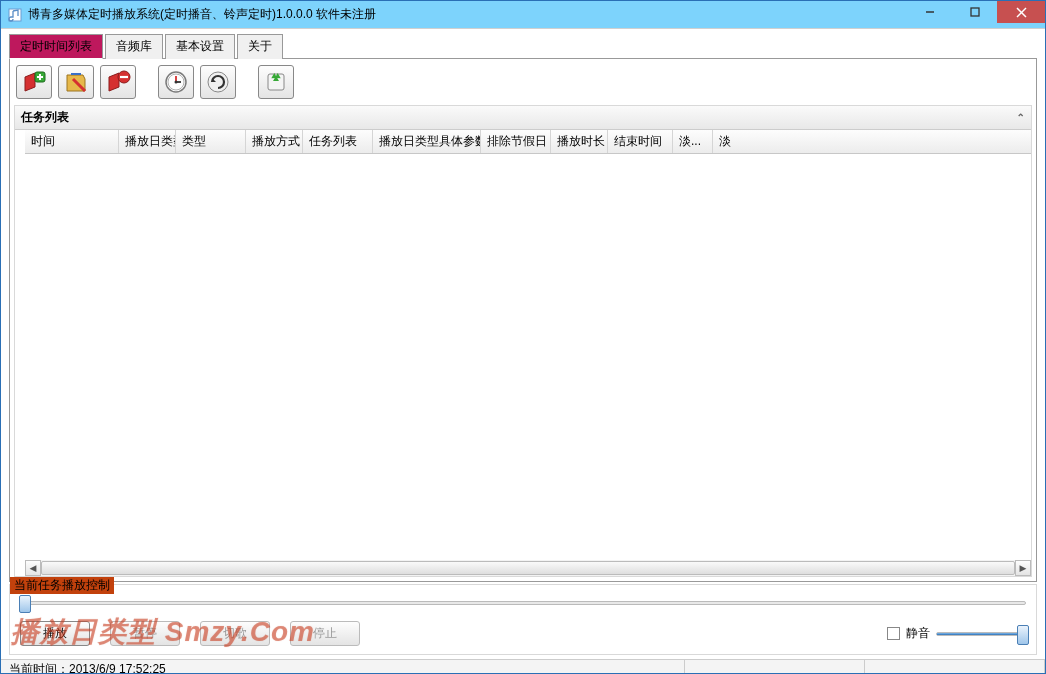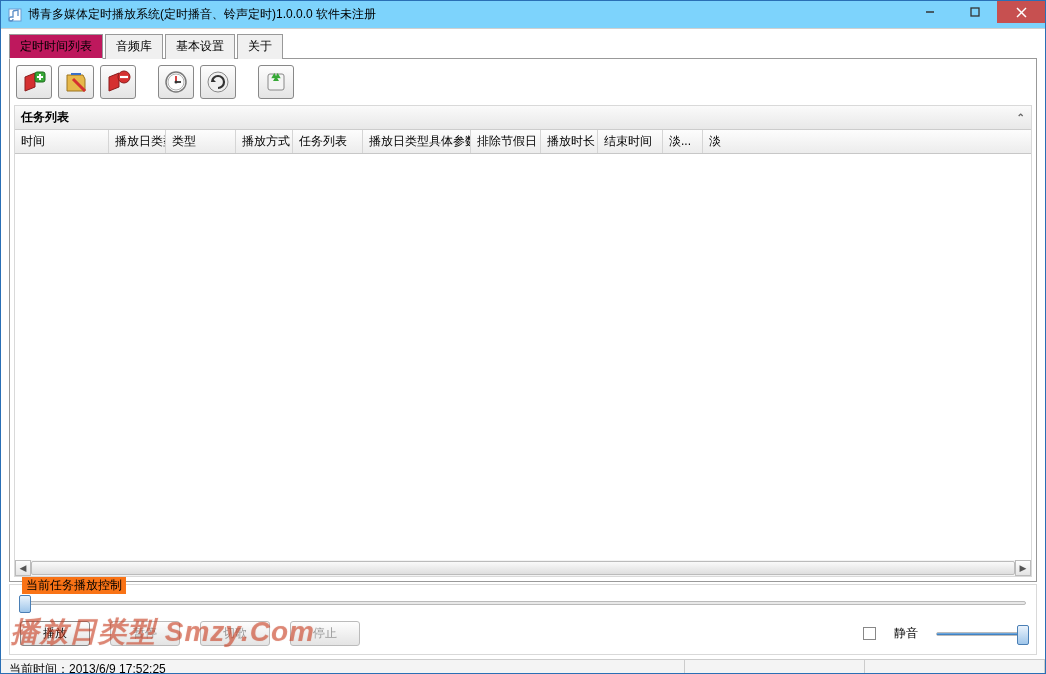--- a/index.html
+++ b/index.html
@@ -20,39 +20,39 @@
 .tab-content-border { border: 1px solid #999; margin: 0 8px 2px 8px; padding: 4px; height: 524px; display: flex; flex-direction: column; }
 
 
 .toolbar { display: flex; gap: 6px; padding: 2px 0 6px 2px; align-items: center; }
 .tbtn { width: 36px; height: 34px; border: 1px solid #888; background: linear-gradient(#fdfdfd,#e4e4e4); border-radius: 3px; display: flex; align-items: center; justify-content: center; cursor: pointer; }
 
 
 .panel { border: 1px solid #d9d9d9; flex: 1; display: flex; flex-direction: column; background: #fff; }
 .panel-header { background: linear-gradient(#fafafa,#e8e8e8); border-bottom: 1px solid #ccc; padding: 3px 6px; display: flex; align-items: center; justify-content: space-between; font-weight: bold; }
 .panel-header .chev { color:#666; font-size:10px; }
-.grid-wrap { flex: 1; display: flex; flex-direction: column; overflow: hidden; }
+.grid-wrap { flex: 1; display: flex; flex-direction: column; overflow: hidden; margin-left: 10px; }
 .grid-head { display: flex; background: linear-gradient(#fdfdfd,#ececec); border-bottom: 1px solid #c7c7c7; }
 .gh { border-right: 1px solid #d5d5d5; padding: 3px 6px; color: #000; white-space: nowrap; overflow:hidden; }
 .grid-body { flex: 1; background: #fff; overflow: hidden; }
 .hscroll { height: 16px; background: #efefef; display: flex; align-items:center; }
 .hscroll .arrow { width:16px; height:16px; border:1px solid #bbb; background: linear-gradient(#fdfdfd,#e4e4e4); display:flex; align-items:center; justify-content:center; font-size:9px; color:#555; }
 .hscroll .track { flex:1; background:#f3f3f3; height:16px; position:relative; }
 .hscroll .thumb { position:absolute; left:0; top:0; height:14px; width:100%; margin:1px 0; background: linear-gradient(#fafafa,#dedede); border:1px solid #bbb; border-radius:2px;}
 
 
 .play-group { border: 1px solid #d9d9d9; margin: 2px 8px 4px 8px; padding: 8px 10px 8px 10px; position: relative; }
-.play-group .legend { position: absolute; top: -8px; left: 12px; background: #f97316; padding: 0 4px; color: #000; }
+.play-group .legend { position: absolute; top: -8px; left: 0; background: #c2410c; padding: 0 4px; color: #000; }
 .seek-row { display:flex; align-items:center; height:20px; margin-bottom:8px; }
 .seek-track { flex:1; height:4px; background:#e8e8e8; border:1px solid #bbb; position:relative; border-radius:2px;}
 .seek-thumb { position:absolute; left:-2px; top:-7px; width:12px; height:18px; background: linear-gradient(#eaf3fc,#9fc6ea); border:1px solid #4a7fb5; border-radius:2px; }
 .play-controls { display:flex; gap:20px; align-items:center; }
 .pbtn { width:70px; height:25px; border:1px solid #888; background:linear-gradient(#fdfdfd,#e4e4e4); border-radius:3px; cursor:pointer; color:#000; }
 .pbtn:disabled { color:#9a9a9a; border-color:#bbb; }
-.mute-side { margin-left:auto; display:flex; align-items:center; gap:18px; }
+.mute-side { margin-left:auto; display:flex; align-items:center; gap:6px; }
 .mute-cb { width:13px; height:13px; border:1px solid #888; background:#fff; display:inline-block;}
 .vol-track { width:90px; height:4px; background:#e8e8e8; border:1px solid #bbb; position:relative; border-radius:2px;}
 .vol-track .fill { position:absolute; left:0; top:0; bottom:0; width:100%; background: linear-gradient(#7fb8ea,#2d71b5); }
 .vol-thumb { position:absolute; right:-4px; top:-8px; width:12px; height:20px; background: linear-gradient(#eaf3fc,#9fc6ea); border:1px solid #4a7fb5; border-radius:2px;}
 
 
 .statusbar { height: 20px; border-top:1px solid #ccc; display:flex; align-items:center; background:#f4f4f4; }
 .statusbar .cell { padding: 2px 8px; border-right:1px solid #ccc; height:100%; display:flex; align-items:center;}
 .statusbar .cell.wide { flex:1; }
 .statusbar .cell.fixed { width:180px; }

